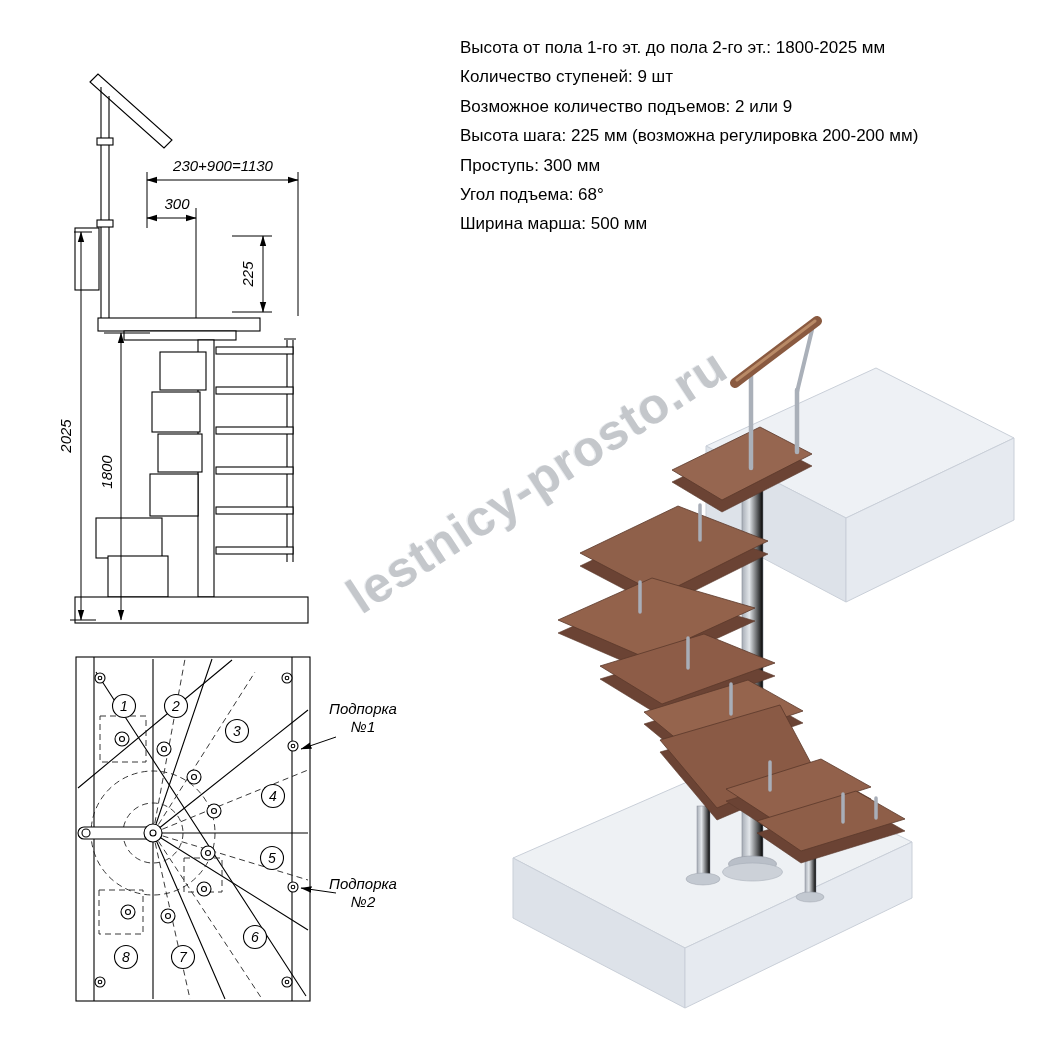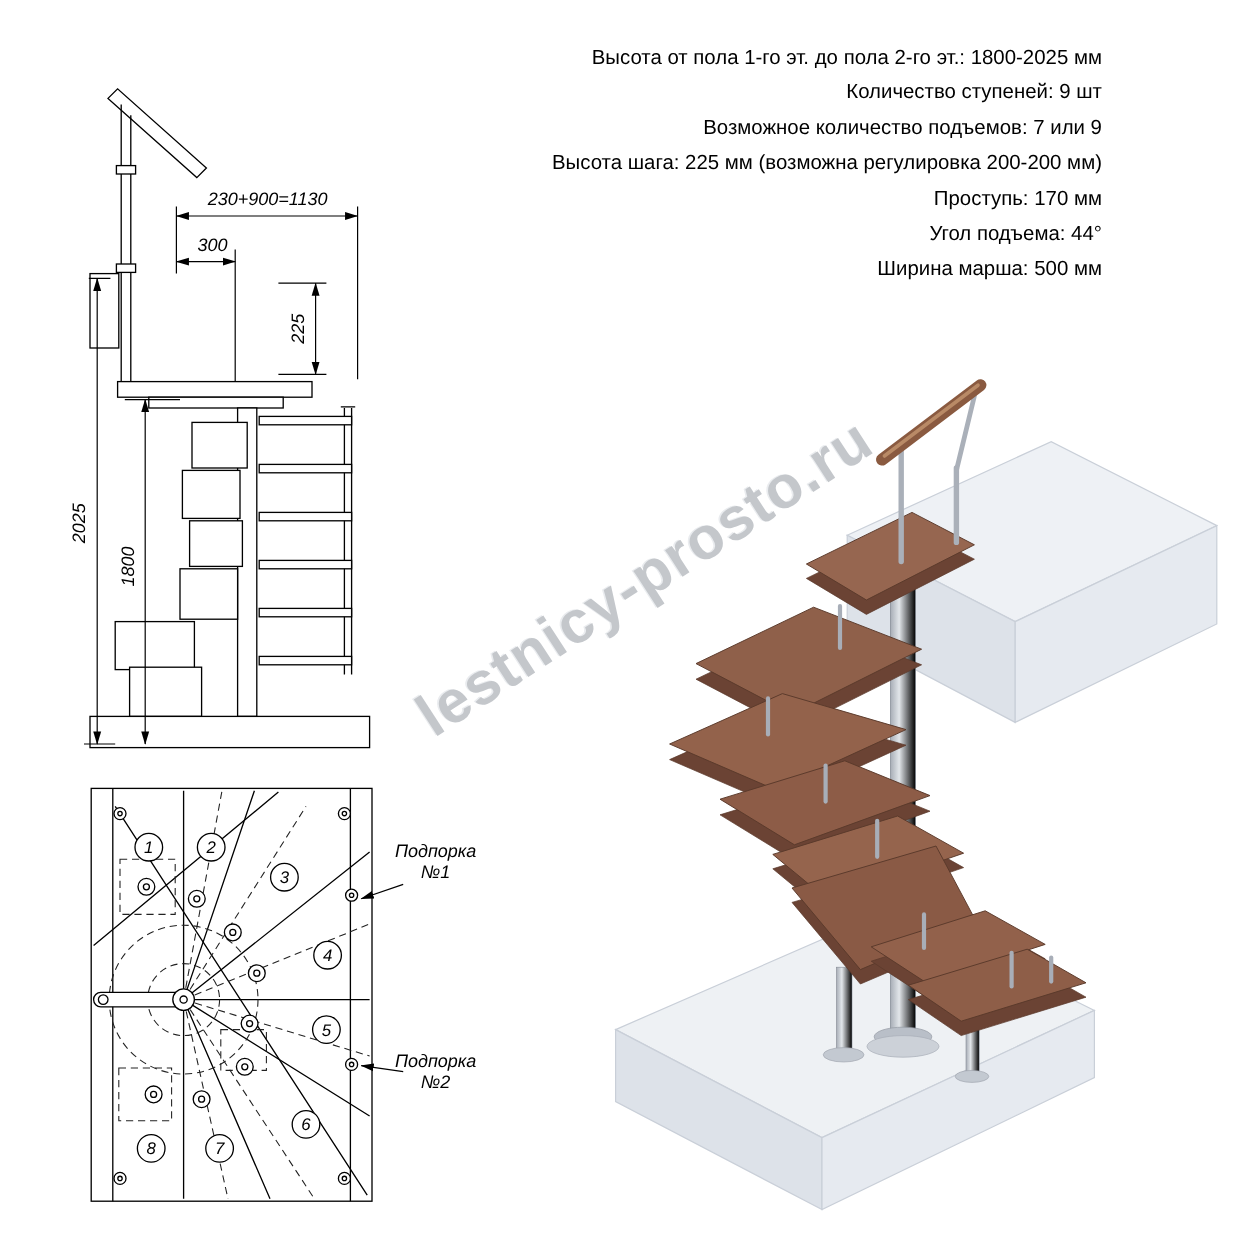--- a/index.html
+++ b/index.html
@@ -1,21 +1,21 @@
 <!DOCTYPE html>
 <html><head>
 <meta charset="utf-8">
 <style>
   html,body{margin:0;padding:0;background:#fff;}
   .canvas{position:relative;width:1045px;height:1039px;background:#fff;overflow:hidden;
           font-family:"Liberation Sans",sans-serif;}
   .scene{position:absolute;left:0;top:0;}
 
   
-  .specs{position:absolute;left:460px;top:33px;text-align:right;}
+  .specs{position:absolute;left:460px;top:33px;}
   .spec-line{font-size:17px;line-height:29.4px;color:#000;white-space:nowrap;}
 
   
   .watermark{position:absolute;left:272px;top:452px;width:530px;text-align:center;
              transform:rotate(-33deg);font-size:50px;font-weight:bold;letter-spacing:1px;
              color:#949aa2;opacity:.55;pointer-events:none;
              text-shadow:1px 1px 0 #ffffff,-1px -1px 0 #d9dde2;
              font-family:"Liberation Sans",sans-serif;}
 
   
@@ -278,22 +278,22 @@
       <line x1="797" y1="392" x2="812" y2="330" stroke="#aab0b9" stroke-width="4" stroke-linecap="round"></line>
       <line x1="735" y1="383" x2="817" y2="321" stroke="#8a5a40" stroke-width="10" stroke-linecap="round"></line>
       <line x1="737" y1="380" x2="815" y2="321" stroke="#b98a66" stroke-width="3" stroke-linecap="round"></line>
     </g>
   </g>
 </svg>
 
 <div class="specs">
   <div class="spec-line">Высота от пола 1-го эт. до пола 2-го эт.: 1800-2025 мм</div>
   <div class="spec-line">Количество ступеней: 9 шт</div>
-  <div class="spec-line">Возможное количество подъемов: 7 или 9</div>
+  <div class="spec-line">Возможное количество подъемов: 2 или 9</div>
   <div class="spec-line">Высота шага: 225 мм (возможна регулировка 200-200 мм)</div>
-  <div class="spec-line">Проступь: 170 мм</div>
-  <div class="spec-line">Угол подъема: 44°</div>
+  <div class="spec-line">Проступь: 300 мм</div>
+  <div class="spec-line">Угол подъема: 68°</div>
   <div class="spec-line">Ширина марша: 500 мм</div>
 </div>
 
 <div class="watermark">lestnicy-prosto.ru</div>
 
 </div>
 
 </body></html>

